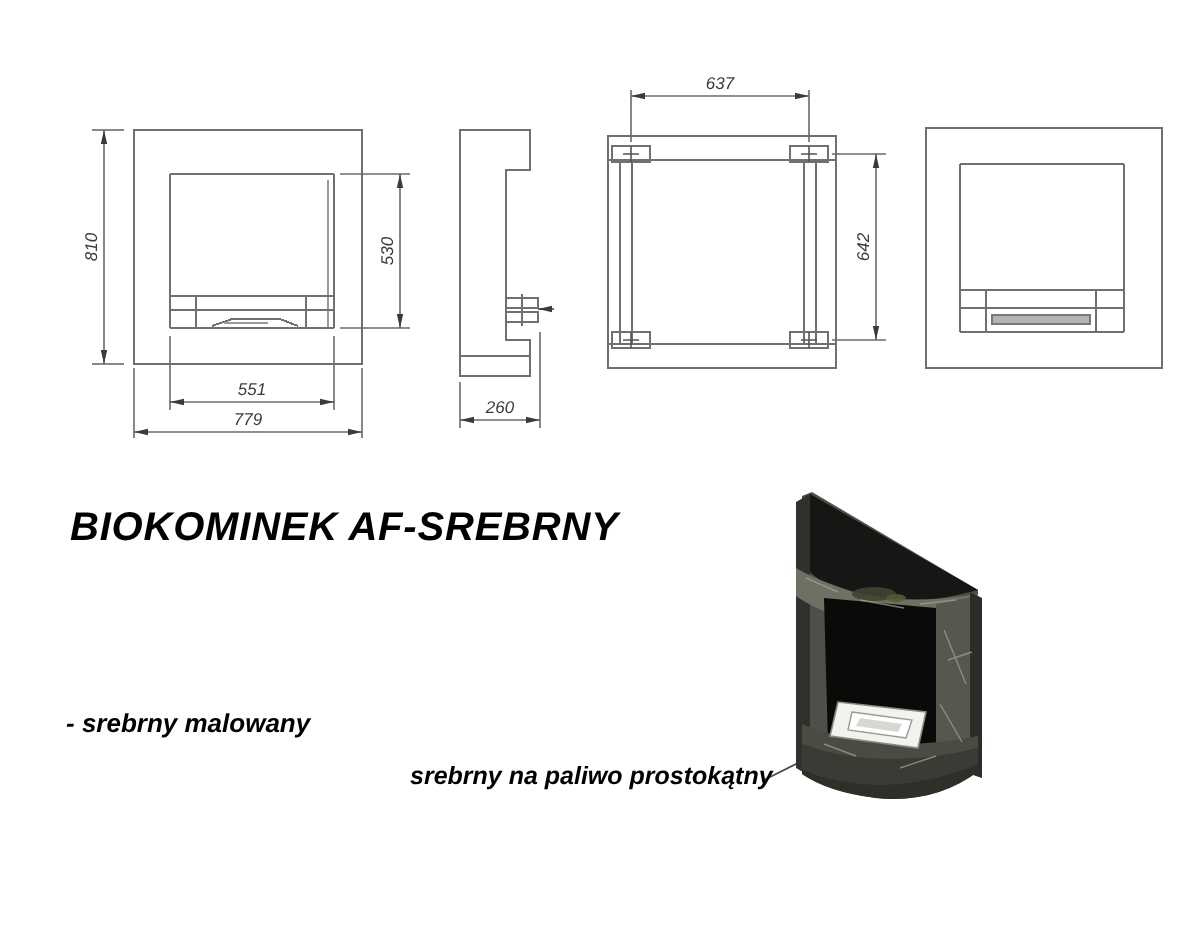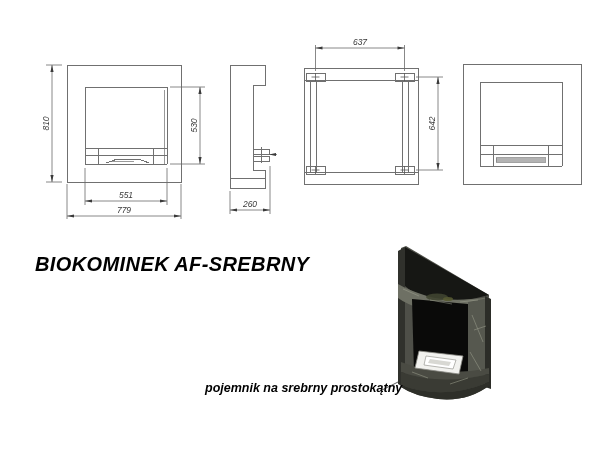--- a/index.html
+++ b/index.html
@@ -181,15 +181,16 @@
       <path d="M472,315 L483,342"></path>
           <path d="M470,352 L481,371"></path>
           <path d="M474,330 L486,326"></path>
       <path d="M412,372 L428,378"></path>
           <path d="M450,384 L468,378"></path>
     </g>
   </g>
 </svg>
 
 <div class="txt" id="title-text">BIOKOMINEK AF-SREBRNY</div>
-<div class="txt" id="fuel-label">pojemnik na srebrny prostokątny</div>
+<div class="txt" id="color-option">- srebrny malowany</div>
+<div class="txt" id="fuel-label">srebrny na paliwo prostokątny</div>
 
 </div>
 
 </body></html>

